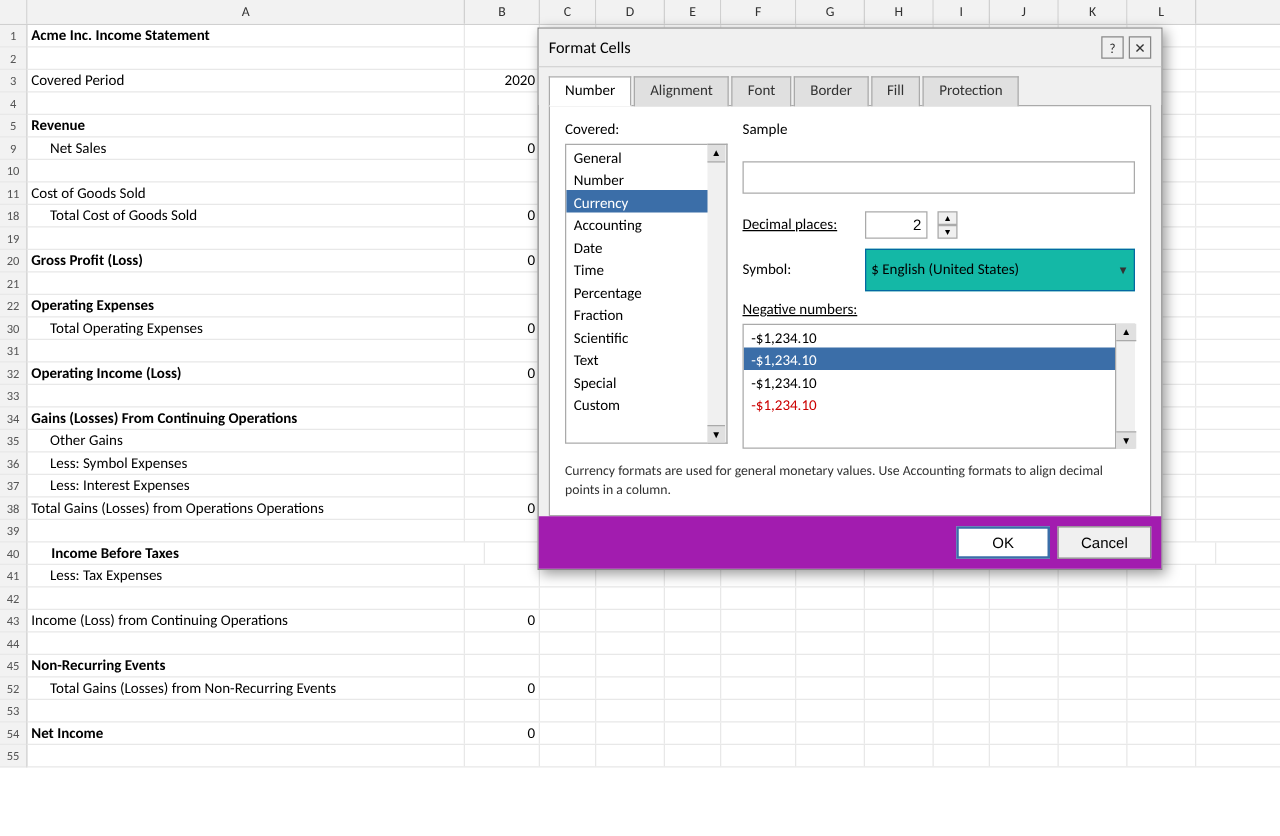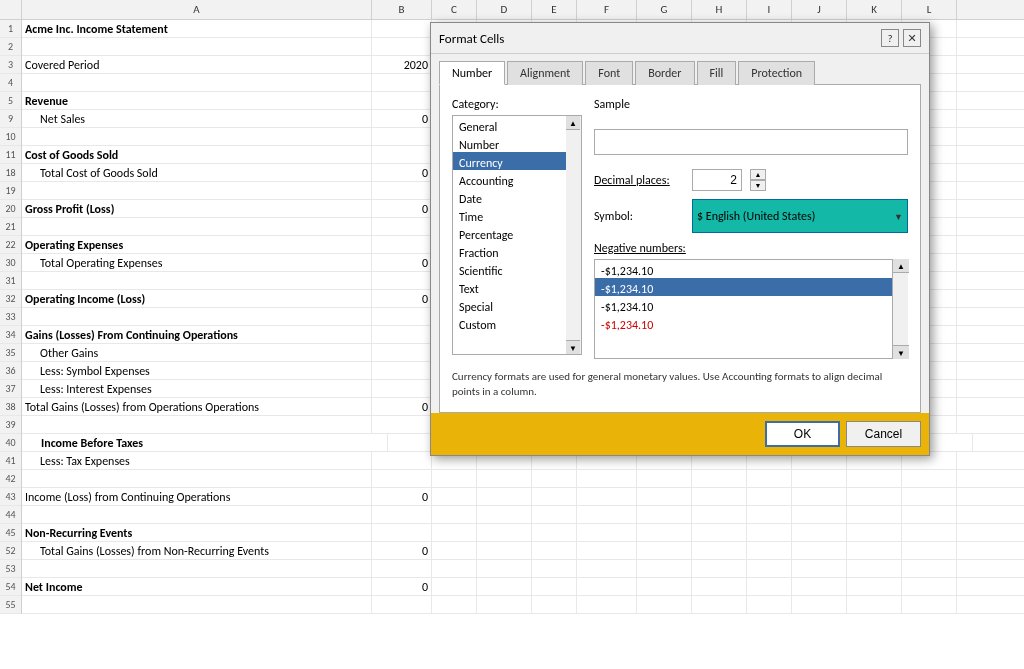--- a/index.html
+++ b/index.html
@@ -402,21 +402,21 @@
       margin-top: 10px;
       line-height: 1.4;
     }
 
     
     .dialog-footer {
       display: flex;
       justify-content: flex-end;
       gap: 6px;
       padding: 8px 8px 8px 8px;
-      background: #eab308;
+      background: #a21caf;
     }
     .footer-btn {
       width: 75px;
       height: 26px;
       font-size: 12px;
       cursor: pointer;
       border: 1px solid #888;
     }
     .footer-btn.ok {
       background: #fff;
@@ -580,21 +580,21 @@
           <div class="cell col-e"></div>
           <div class="cell col-f"></div>
           <div class="cell col-g"></div>
           <div class="cell col-h"></div>
           <div class="cell col-i"></div>
           <div class="cell col-j"></div>
           <div class="cell col-k"></div>
           <div class="cell col-l"></div>
         </div>
         <div class="sheet-row">
-          <div class="cell col-a" style="font-weight: bold;">Cost of Goods Sold</div>
+          <div class="cell col-a" style="font-weight: normal;">Cost of Goods Sold</div>
           <div class="cell col-b"></div>
           <div class="cell col-c"></div>
           <div class="cell col-d"></div>
           <div class="cell col-e"></div>
           <div class="cell col-f"></div>
           <div class="cell col-g"></div>
           <div class="cell col-h"></div>
           <div class="cell col-i"></div>
           <div class="cell col-j"></div>
           <div class="cell col-k"></div>
@@ -971,21 +971,21 @@
         <div class="dialog-tab">Font</div>
         <div class="dialog-tab">Border</div>
         <div class="dialog-tab">Fill</div>
         <div class="dialog-tab">Protection</div>
       </div>
 
     <div class="dialog-content">
       <div class="two-col">
 
         <div class="category-list-container">
-          <div class="category-label">Category:</div>
+          <div class="category-label">Covered:</div>
           <div style="display:flex; position:relative;">
             <div class="category-list" id="category-list">
                 <div class="cat-item">General</div>
                 <div class="cat-item">Number</div>
                 <div class="cat-item selected">Currency</div>
                 <div class="cat-item">Accounting</div>
                 <div class="cat-item">Date</div>
                 <div class="cat-item">Time</div>
                 <div class="cat-item">Percentage</div>
                 <div class="cat-item">Fraction</div>

